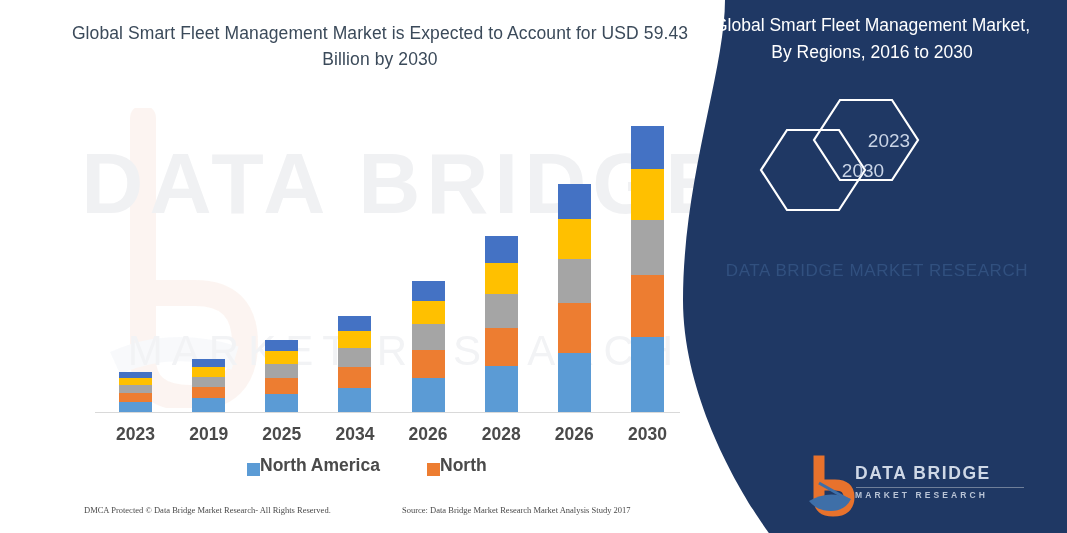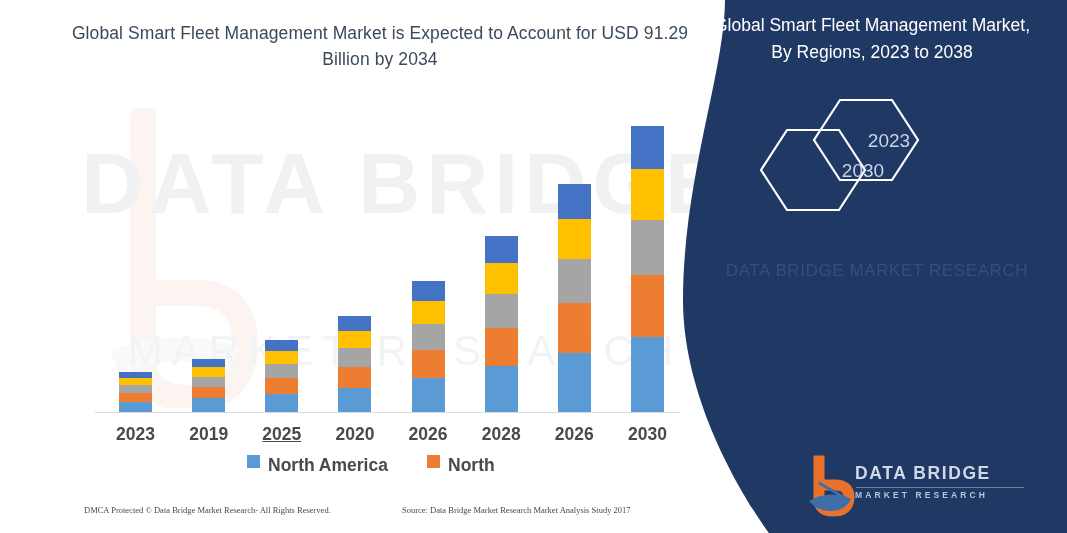--- a/index.html
+++ b/index.html
@@ -47,21 +47,21 @@
   .bar-group { position:absolute; bottom:0; width:33px; }
   .seg { width:100%; display:block; }
 
   .xlabels { position:absolute; left:95px; top:424px; width:585px; height:28px; }
   .xlabel {
     position:absolute; top:0; width:72px; text-align:center;
     font-size:17.5px; font-weight:700; color:#4a4a4a;
   }
 
   .legend { position:absolute; left:95px; top:455px; width:585px; height:26px; }
-  .legend-item { position:absolute; display:flex; align-items:flex-start; gap:8px;padding-left:32px; }
+  .legend-item { position:absolute; display:flex; align-items:flex-end; gap:0;padding-left:32px; }
   .legend-swatch { width:13px; height:13px; display:block; }
   .legend-label { font-size:17.5px; font-weight:700; color:#4a4a4a; white-space:nowrap; }
 
   .footer { position:absolute; left:84px; top:505px; width:640px; height:20px; }
   .footer span { position:absolute; top:0; font-size:8.5px; color:#4a4a4a;
                  font-family:"Liberation Serif", serif; white-space:nowrap; }
   .footer .f-dmca { left:0; }
   .footer .f-source { left:318px; }
 
   
@@ -95,21 +95,21 @@
 
   <div class="left-panel">
 
     <svg class="wm-logo" viewBox="0 0 215 300">
       <path d="M48 10 L48 250 Q48 290 95 290 Q150 290 150 235 Q150 185 100 185 L60 185" fill="none" stroke="#f6ded2" stroke-width="26" stroke-linecap="round"></path>
       <path d="M20 255 Q75 230 140 250" fill="none" stroke="#e9eef5" stroke-width="24"></path>
     </svg>
     <div class="wm-text">DATA BRIDGE</div>
     <div class="wm-text2">MARKET RESEARCH</div>
 
-    <div class="chart-title">Global Smart Fleet Management Market is Expected to Account for USD 91.29 Billion by 2034</div>
+    <div class="chart-title">Global Smart Fleet Management Market is Expected to Account for USD 59.43 Billion by 2030</div>
 
     <div class="plot" id="plot">
         <div class="bar-group" style="left: 24.0625px;">
           <div class="seg" style="height: 6.10435px; background: rgb(68, 114, 196);"></div>
           <div class="seg" style="height: 7.12174px; background: rgb(255, 192, 0);"></div>
           <div class="seg" style="height: 7.8px; background: rgb(165, 165, 165);"></div>
           <div class="seg" style="height: 8.81739px; background: rgb(237, 125, 49);"></div>
           <div class="seg" style="height: 10.1739px; background: rgb(91, 155, 213);"></div>
         </div>
         <div class="bar-group" style="left: 97.1875px;">
@@ -159,22 +159,22 @@
           <div class="seg" style="height: 50.8696px; background: rgb(255, 192, 0);"></div>
           <div class="seg" style="height: 55.2783px; background: rgb(165, 165, 165);"></div>
           <div class="seg" style="height: 62.0609px; background: rgb(237, 125, 49);"></div>
           <div class="seg" style="height: 74.6087px; background: rgb(91, 155, 213);"></div>
         </div>
       </div>
     <div class="axis-line"></div>
     <div class="xlabels" id="xlabels">
         <div class="xlabel" style="left: 4.5625px;">2023</div>
         <div class="xlabel" style="left: 77.6875px;">2019</div>
-        <div class="xlabel" style="left: 150.812px; text-decoration: underline;">2025</div>
-        <div class="xlabel" style="left: 223.938px;">2020</div>
+        <div class="xlabel" style="left: 150.812px;">2025</div>
+        <div class="xlabel" style="left: 223.938px;">2034</div>
         <div class="xlabel" style="left: 297.062px;">2026</div>
         <div class="xlabel" style="left: 370.188px;">2028</div>
         <div class="xlabel" style="left: 443.312px;">2026</div>
         <div class="xlabel" style="left: 516.438px;">2030</div>
       </div>
     <div class="legend" id="legend">
         <div class="legend-item" style="left: 120px;">
           <span class="legend-swatch" style="background: rgb(91, 155, 213);"></span>
           <span class="legend-label">North America</span>
         </div>
@@ -188,21 +188,21 @@
       <span class="f-dmca">DMCA Protected © Data Bridge Market Research- All Rights Reserved.</span>
       <span class="f-source">Source: Data Bridge Market Research  Market Analysis Study 2017</span>
     </div>
   </div>
 
   <div class="right-panel">
     <svg class="bg" width="390" height="533" viewBox="0 0 390 533">
       <path d="M48 0 L390 0 L390 533 L92 533 C92 533 6 420 6 300 C6 180 48 70 48 0 Z" fill="#1F3864"></path>
     </svg>
 
-    <div class="rp-title">Global Smart Fleet Management Market, By Regions, 2023 to 2038</div>
+    <div class="rp-title">Global Smart Fleet Management Market, By Regions, 2016 to 2030</div>
 
     <div class="hex-wrap">
       <svg width="390" height="140" viewBox="0 0 390 140">
         <polygon points="163,100 137,60 163,20 215,20 241,60 215,100" fill="none" stroke="#ffffff" stroke-width="2.2"></polygon>
         <polygon points="110,130 84,90 110,50 162,50 188,90 162,130" fill="none" stroke="#ffffff" stroke-width="2.2"></polygon>
       </svg>
       <div class="hex-label" style="left:137px; top:80px; width:98px;">2030</div>
       <div class="hex-label" style="left:163px; top:50px; width:98px;">2023</div>
     </div>
 

